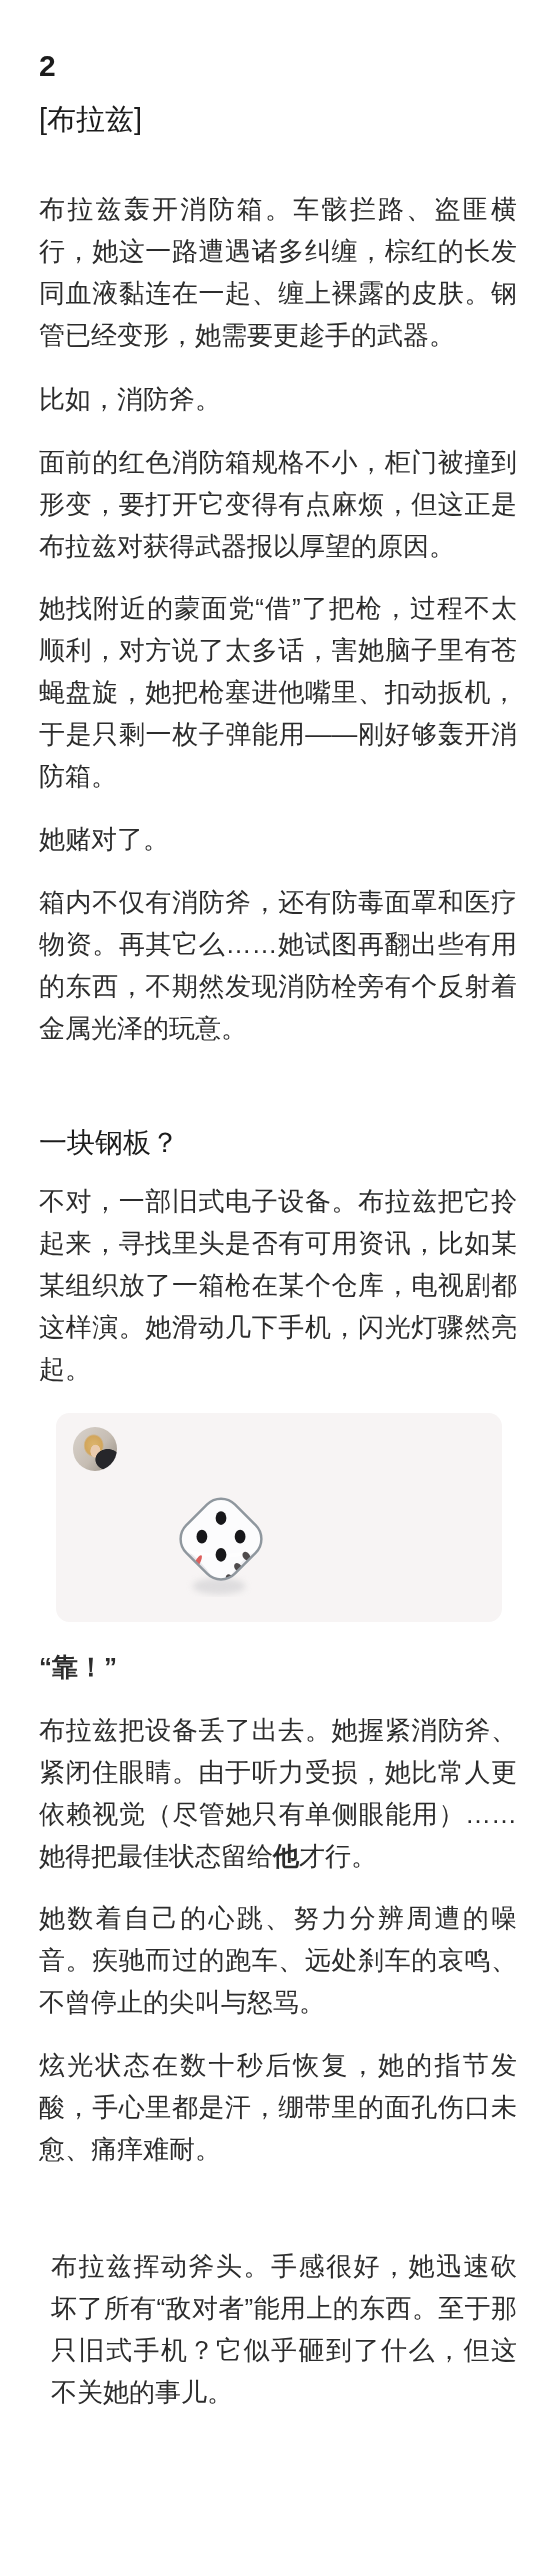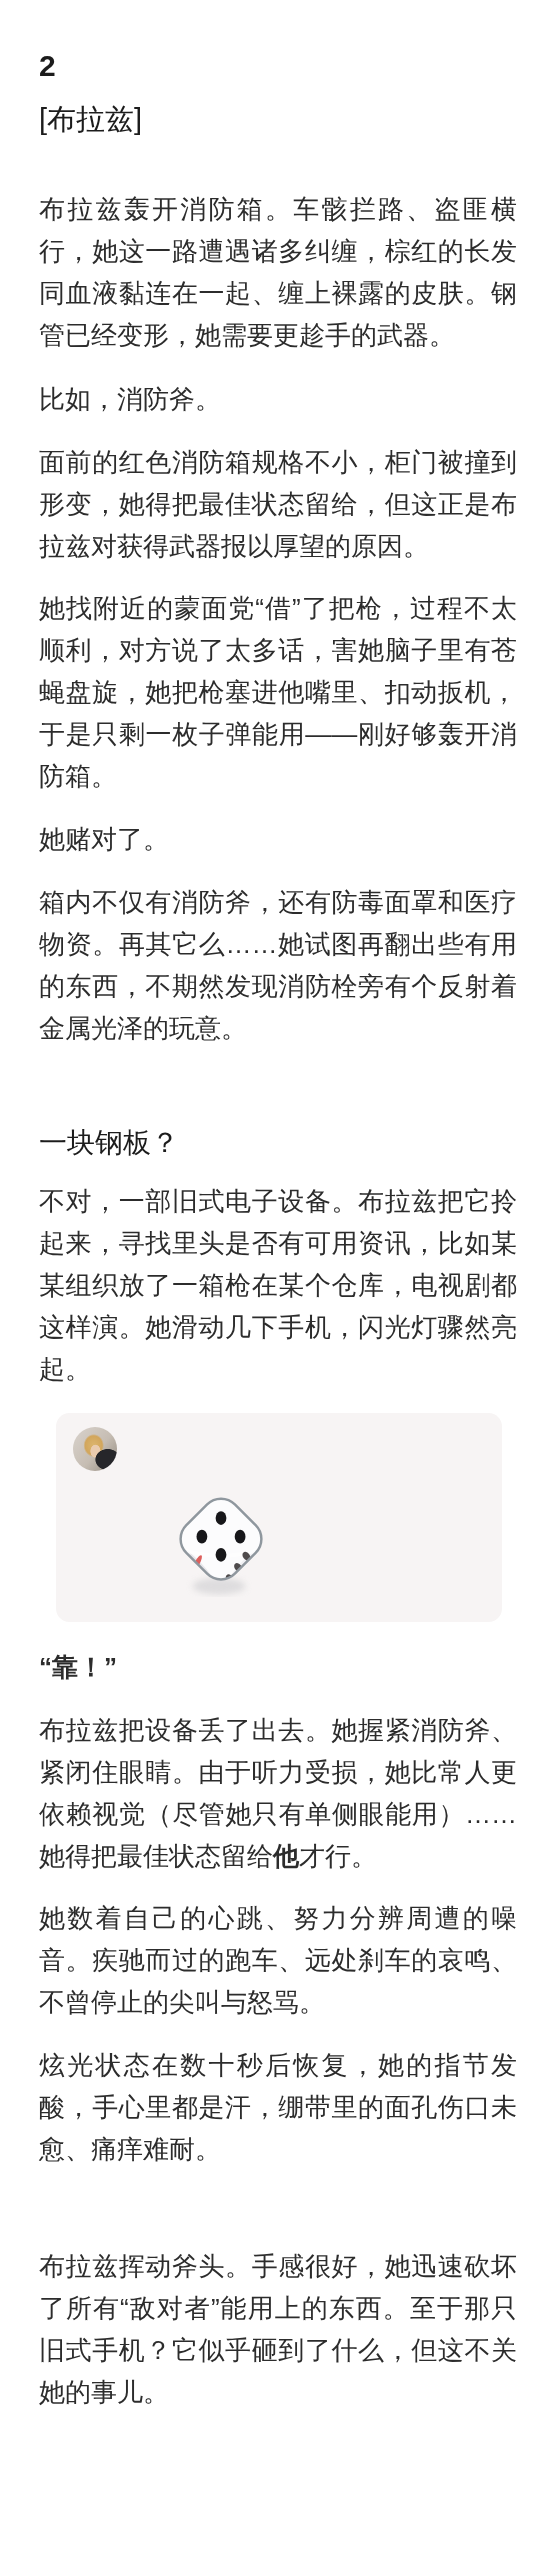--- a/index.html
+++ b/index.html
@@ -23,21 +23,21 @@
   .para{
     font-size:26px;line-height:42px;font-weight:400;margin:20.6px 0 0 0;
     text-align:justify;letter-spacing:0;
   }
   .para.first{margin-top:54px;font-family:Liberation Mono, monospace;}
   .para.bold{font-weight:700;}
   .para .b{font-weight:700;}
   .sub-head{
     font-size:28px;line-height:34px;font-weight:400;color:#1c1c1c;margin:77px 0 0 0;
   }
-  .gap-lg{margin-top:75px;}
+  .gap-lg{margin-top:75px;margin-left:12px;}
   
   .att-card{
     position:relative;
     margin:23px 0 0 17px;
     width:446px;height:209px;
     background:#f7f4f4;
     border-radius:13.4px;
   }
   .avatar{
     position:absolute;left:17px;top:13.4px;
@@ -55,21 +55,21 @@
 </head>
 <body>
 
 <div class="note">
 
   <h1 class="ch-num">2</h1>
   <h2 class="ch-title">[布拉兹]</h2>
 
   <p class="para first">布拉兹轰开消防箱。车骸拦路、盗匪横行，她这一路遭遇诸多纠缠，棕红的长发同血液黏连在一起、缠上裸露的皮肤。钢管已经变形，她需要更趁手的武器。</p>
   <p class="para">比如，消防斧。</p>
-  <p class="para">面前的红色消防箱规格不小，柜门被撞到形变，她得把最佳状态留给，但这正是布拉兹对获得武器报以厚望的原因。</p>
+  <p class="para">面前的红色消防箱规格不小，柜门被撞到形变，要打开它变得有点麻烦，但这正是布拉兹对获得武器报以厚望的原因。</p>
   <p class="para">她找附近的蒙面党“借”了把枪，过程不太顺利，对方说了太多话，害她脑子里有苍蝇盘旋，她把枪塞进他嘴里、扣动扳机，于是只剩一枚子弹能用——刚好够轰开消防箱。</p>
   <p class="para">她赌对了。</p>
   <p class="para">箱内不仅有消防斧，还有防毒面罩和医疗物资。再其它么……她试图再翻出些有用的东西，不期然发现消防栓旁有个反射着金属光泽的玩意。</p>
 
   <h2 class="sub-head">一块钢板？</h2>
   <p class="para">不对，一部旧式电子设备。布拉兹把它拎起来，寻找里头是否有可用资讯，比如某某组织放了一箱枪在某个仓库，电视剧都这样演。她滑动几下手机，闪光灯骤然亮起。</p>
 
   <div class="att-card">
     <div class="avatar"></div>
     <div class="dice-wrap">

